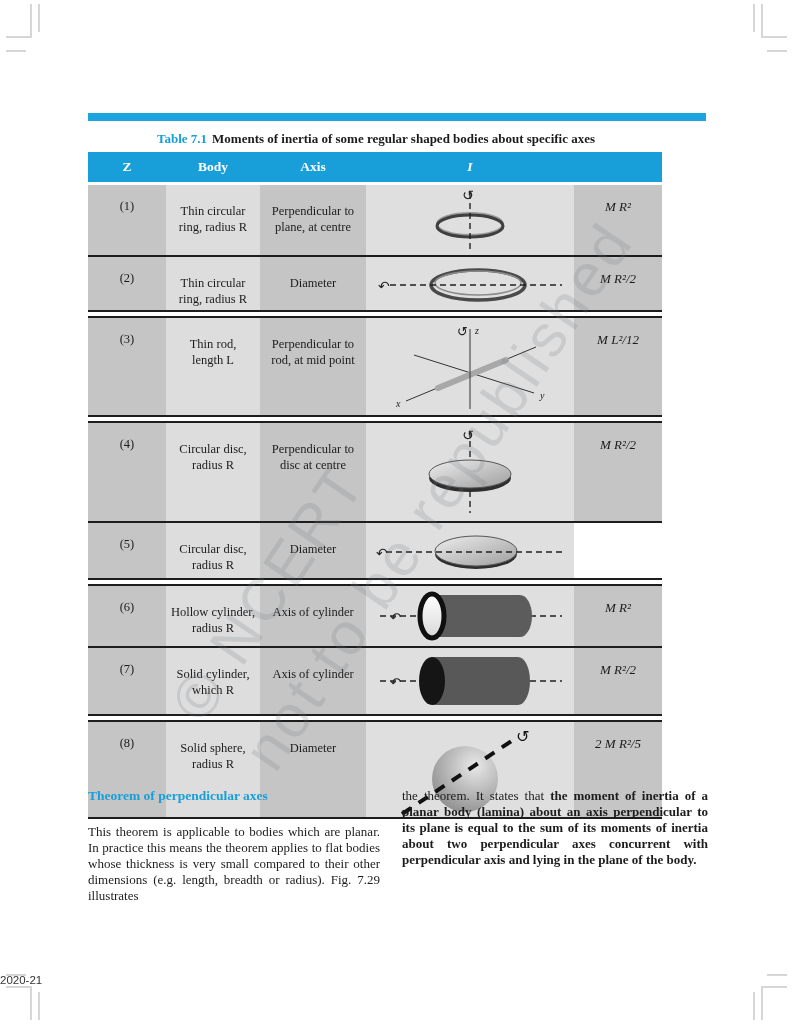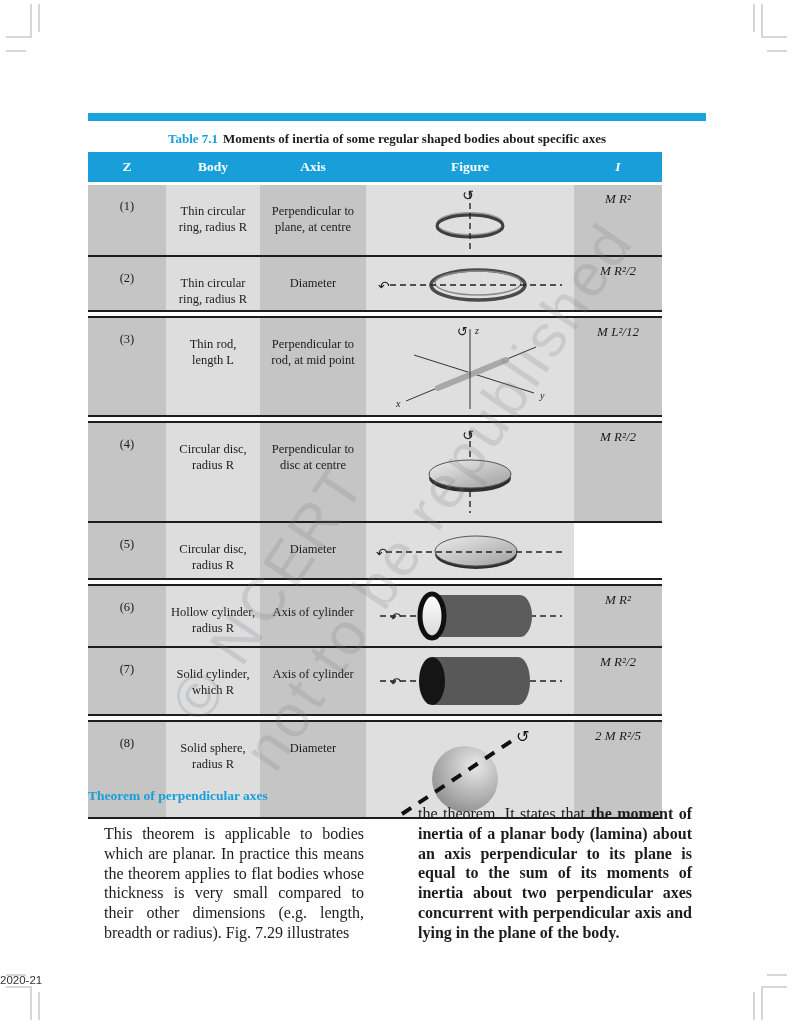--- a/index.html
+++ b/index.html
@@ -9,53 +9,53 @@
   
   .cl { position:absolute; background:#d6d6d6; }
 
   
   .running-head { position:absolute; left:88px; top:97px; width:618px;
                   display:flex; justify-content:space-between; align-items:baseline;
                   color:#2b93c4; font-size:11.5px; letter-spacing:0.7px; }
   .head-rule { position:absolute; left:88px; top:113px; width:618px; height:8px; background:#1ba4de; }
 
   
-  .table-title { position:absolute; left:67px; top:131px; width:640px; text-align:center;
+  .table-title { position:absolute; left:56px; top:131px; width:640px; text-align:center;
                  font-size:13px; font-weight:bold; }
   .table-title .t-label { color:#189fd9; margin-right:5px; }
 
   
   .moi-table { position:absolute; left:88px; top:152px; width:574px; }
   .grid5 { display:grid; grid-template-columns:78px 94px 106px 208px 88px; }
   .thead { background:#189fd9; color:#fff; font-weight:bold; height:30px;
            align-items:center; text-align:center; font-size:13.5px; margin-bottom:3px; }
   .thead .h-i { font-style:italic; }
   .trow { text-align:center; font-size:12.5px; border-bottom:2px solid #1d1d1d; }
   .trow.gap { margin-top:4px; border-top:2px solid #1d1d1d; }
   .c-dark  { background:#c5c5c5; }
   .c-light { background:#dddddd; }
   .cell { padding-top:19px; line-height:1.25; white-space:pre-line; }
   .cell-num { padding-top:14px; }
   .cell-fig { display:flex; align-items:center; justify-content:center; padding:1px 0; background:#dfdfdf; }
-  .cell-i { font-style:italic; padding-top:6px; font-size:13px; }
+  .cell-i { font-style:italic; padding-top:14px; font-size:13px; }
   .r1{height:70px}.r2{height:53px}.r3{height:97px}.r4{height:98px}
   .r5{height:55px}.r6{height:60px}.r7{height:66px}.r8{height:95px}
   .trow svg { display:block; }
 
   
   .watermark { position:absolute; left:150px; top:690px; transform:rotate(-56deg);
                transform-origin:0 0; font-size:60px; letter-spacing:4px; line-height:1.45;
                color:rgba(110,120,128,0.20); font-family:"Liberation Sans", sans-serif;
                white-space:nowrap; pointer-events:none; z-index:5; }
 
   
   .columns { position:absolute; left:88px; top:788px; width:620px; display:flex; gap:22px; }
   .col-left { width:292px; } .col-right { width:306px; }
   .theorem-heading { color:#189fd9; font-size:13.5px; font-weight:bold; margin:0 0 20px 0; }
-  .columns p { margin:16px; font-size:16px; line-height:1.24; text-align:justify; }
+  .columns p { margin:0; font-size:13px; line-height:1.24; text-align:justify; }
   .bold-part { font-weight:bold; }
 
   .page-footer { position:absolute; left:0; top:974px; width:100%; text-align:left;
                  font-size:11.5px; color:#333; font-family:"Liberation Sans", sans-serif; }
 </style>
 </head>
 <body>
 
 <div class="page">
 
@@ -88,21 +88,20 @@
 
   <div class="table-title">
     <span class="t-label">Table 7.1</span><span>Moments of inertia of some regular shaped bodies about specific axes</span>
   </div>
 
   <div class="moi-table">
     <div class="grid5 thead">
       <div>Z</div>
       <div>Body</div>
       <div>Axis</div>
-      <div>Figure</div>
       <div class="h-i">I</div>
     </div>
 
     <div class="grid5 trow r1">
       <div class="cell cell-num c-dark">(1)</div>
       <div class="cell c-light">Thin circular
 ring, radius R</div>
       <div class="cell c-dark">Perpendicular to
 plane, at centre</div>
       <div class="cell-fig" aria-label="thin circular ring with vertical perpendicular rotation axis">

